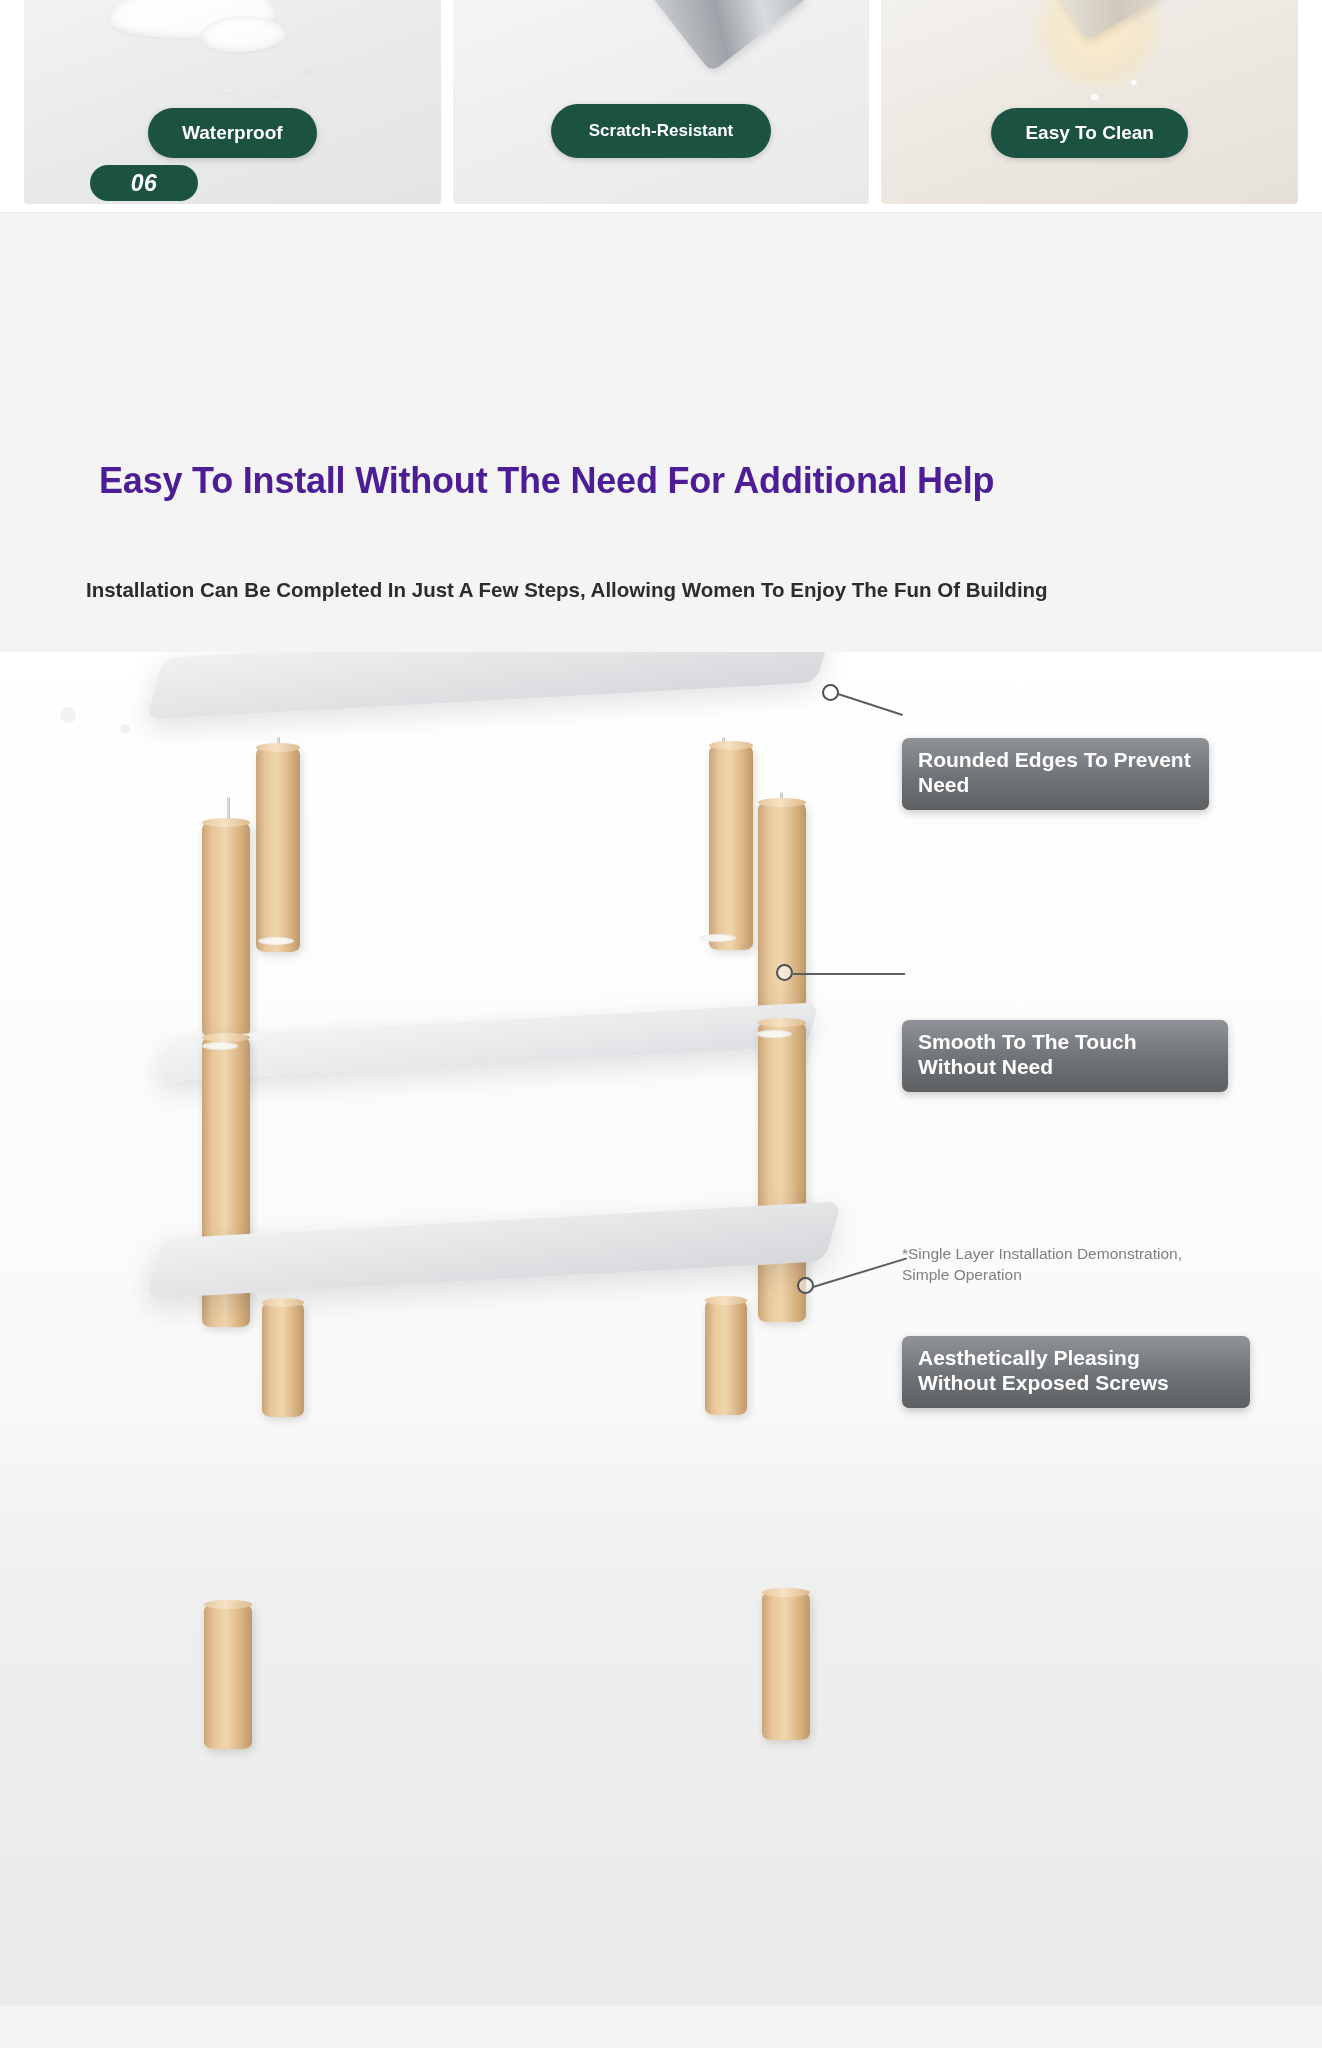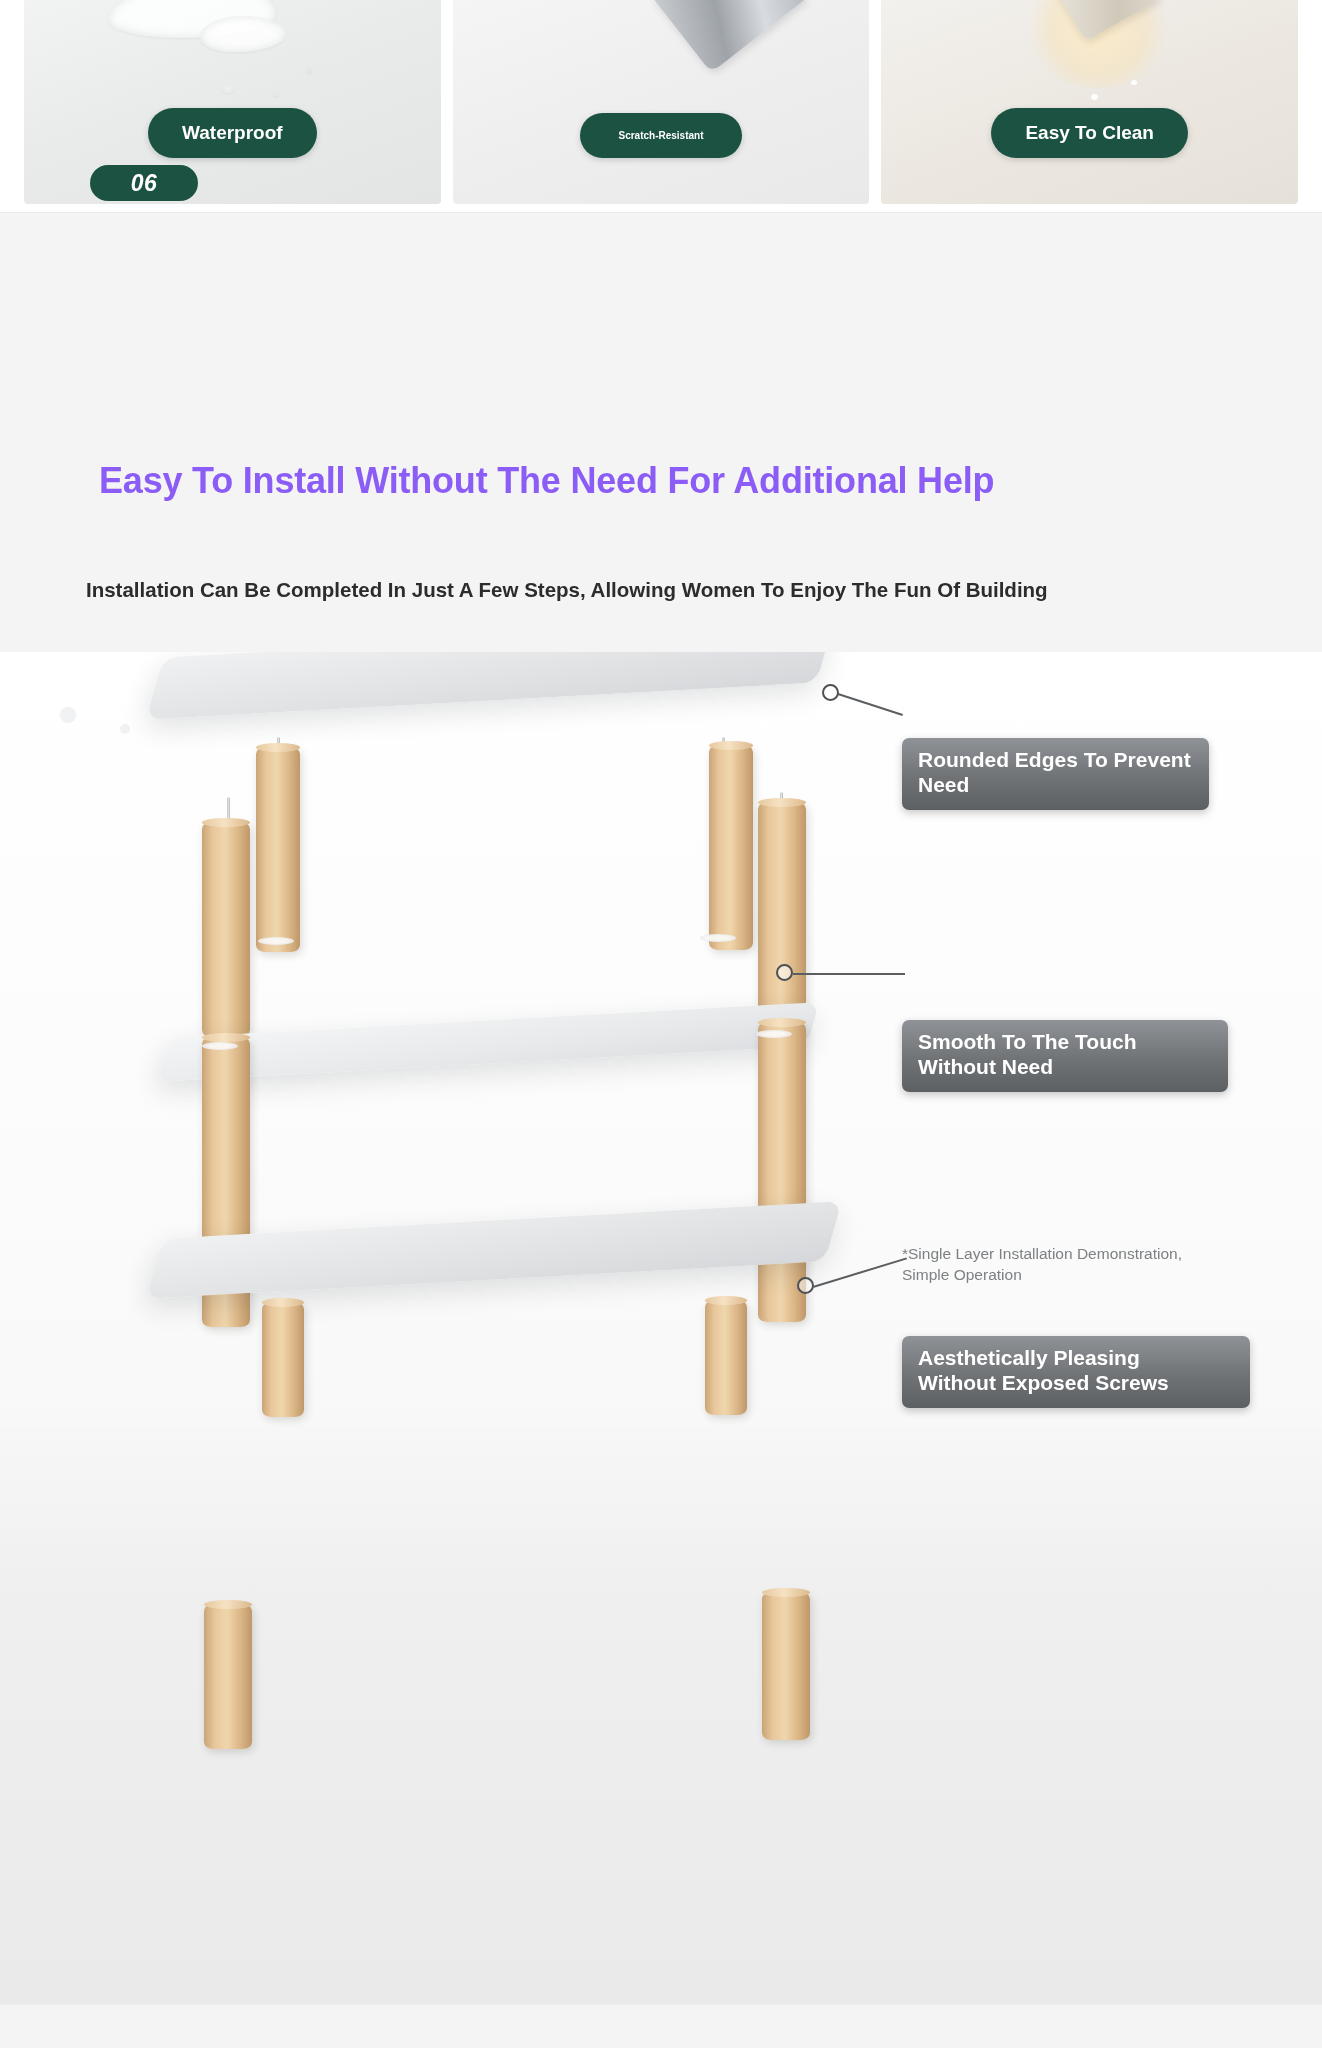--- a/index.html
+++ b/index.html
@@ -90,21 +90,21 @@
     z-index: 3;
     background: #1c5242;
     color: #ffffff;
     border-radius: 30px;
     padding: 14px 34px;
     font-weight: bold;
     white-space: nowrap;
     box-shadow: 0 2px 6px rgba(0,0,0,0.16);
   }
   .pill-lg { font-size: 19px; }
-  .pill-sm { font-size: 10px; padding: 17px 38px; margin-top: 18px; }
+  .pill-sm { font-size: 17px; padding: 17px 38px; margin-top: 18px; }
 
   
   .section-head {
     position: absolute;
     top: 212px; left: 0;
     width: 1322px;
     height: 440px;
     background: #f4f4f4;
     border-top: 1px solid #ececec;
   }
@@ -121,21 +121,21 @@
     display: flex;
     align-items: center;
     justify-content: center;
     letter-spacing: 0.5px;
   }
   .headline {
     position: absolute;
     left: 99px; top: 460px;
     font-size: 36px;
     font-weight: bold;
-    color: #8b5cf6;
+    color: #4c1d95;
     letter-spacing: -0.2px;
     white-space: nowrap;
   }
   .subline {
     position: absolute;
     left: 86px; top: 578px;
     font-size: 20.5px;
     font-weight: bold;
     color: #2c2c2c;
     white-space: nowrap;

